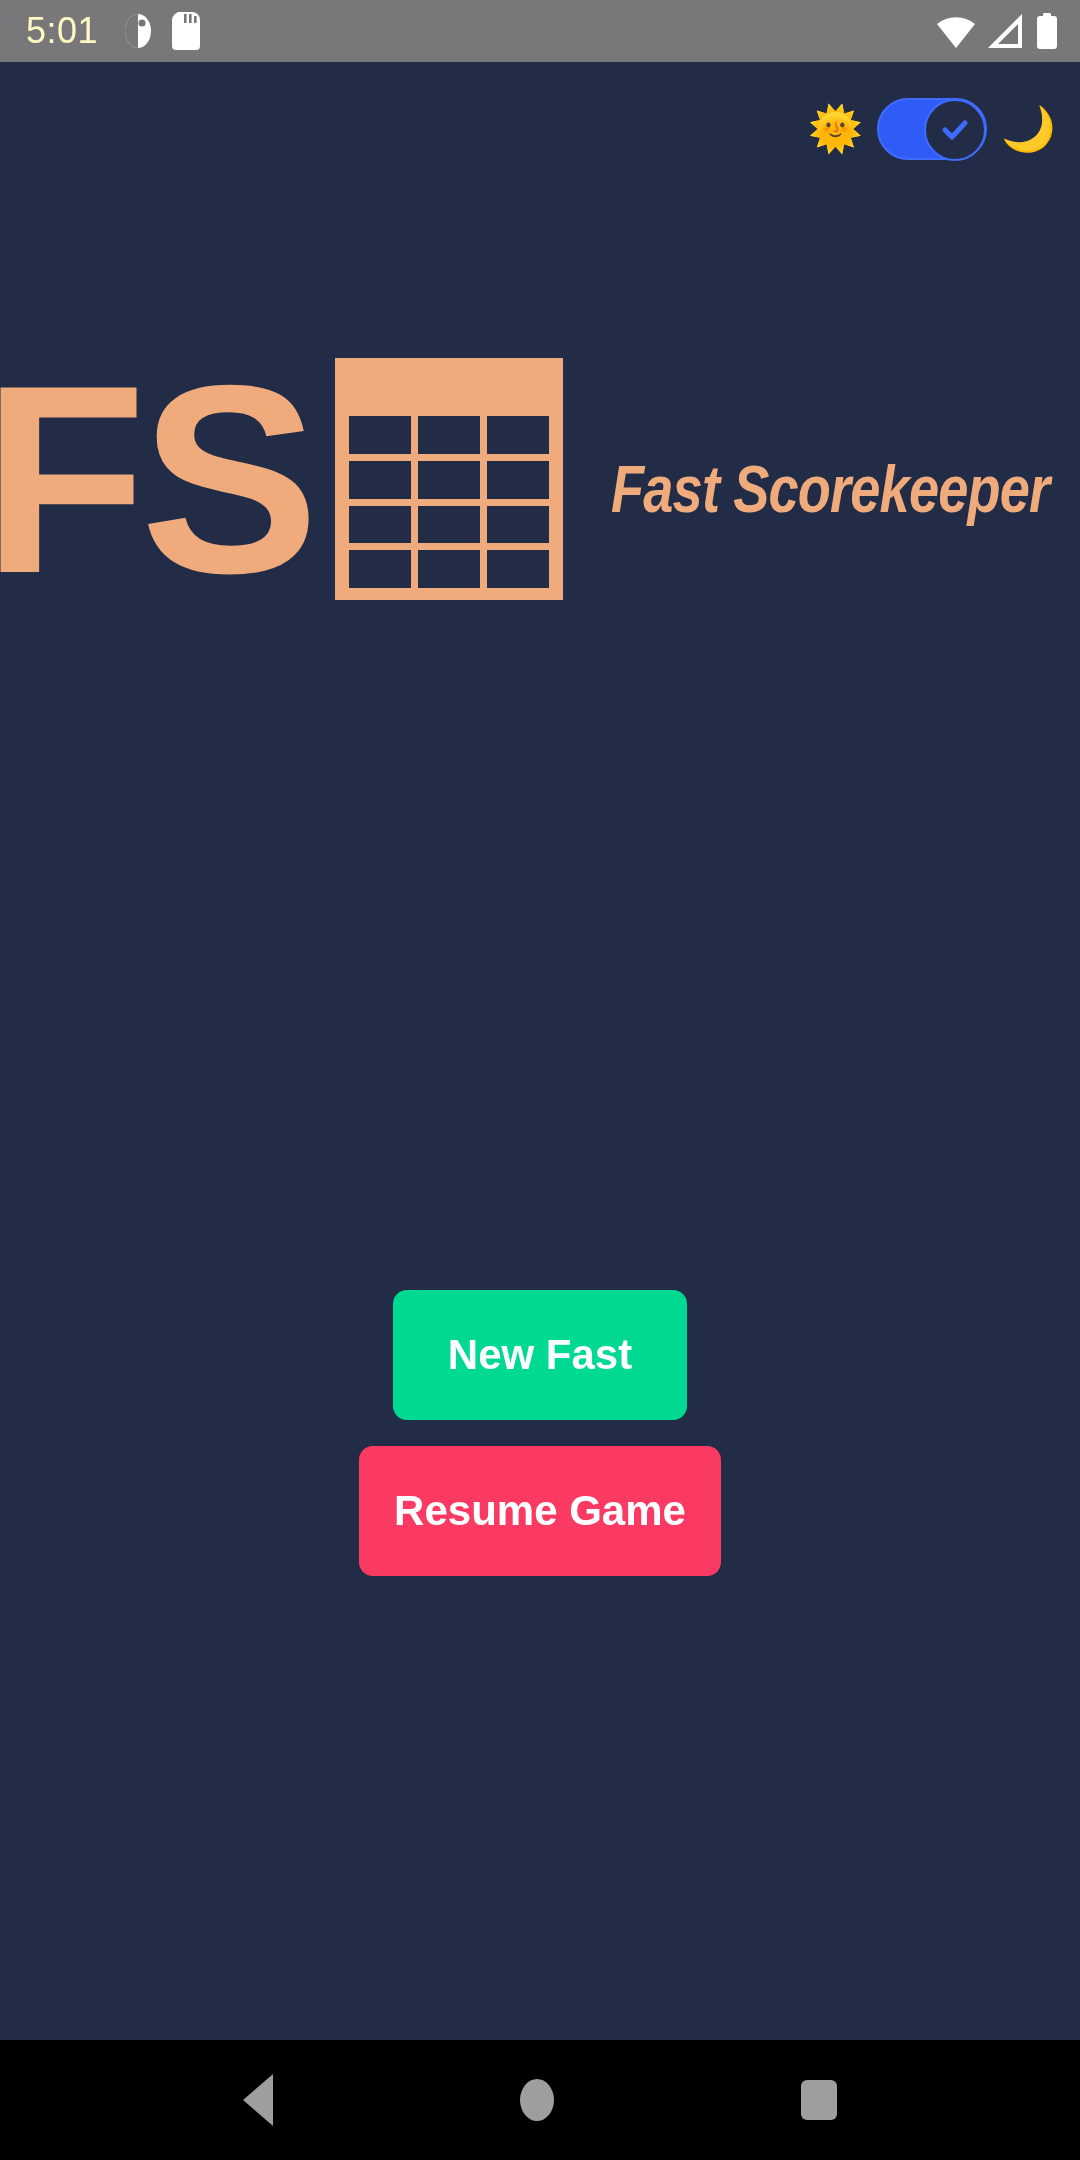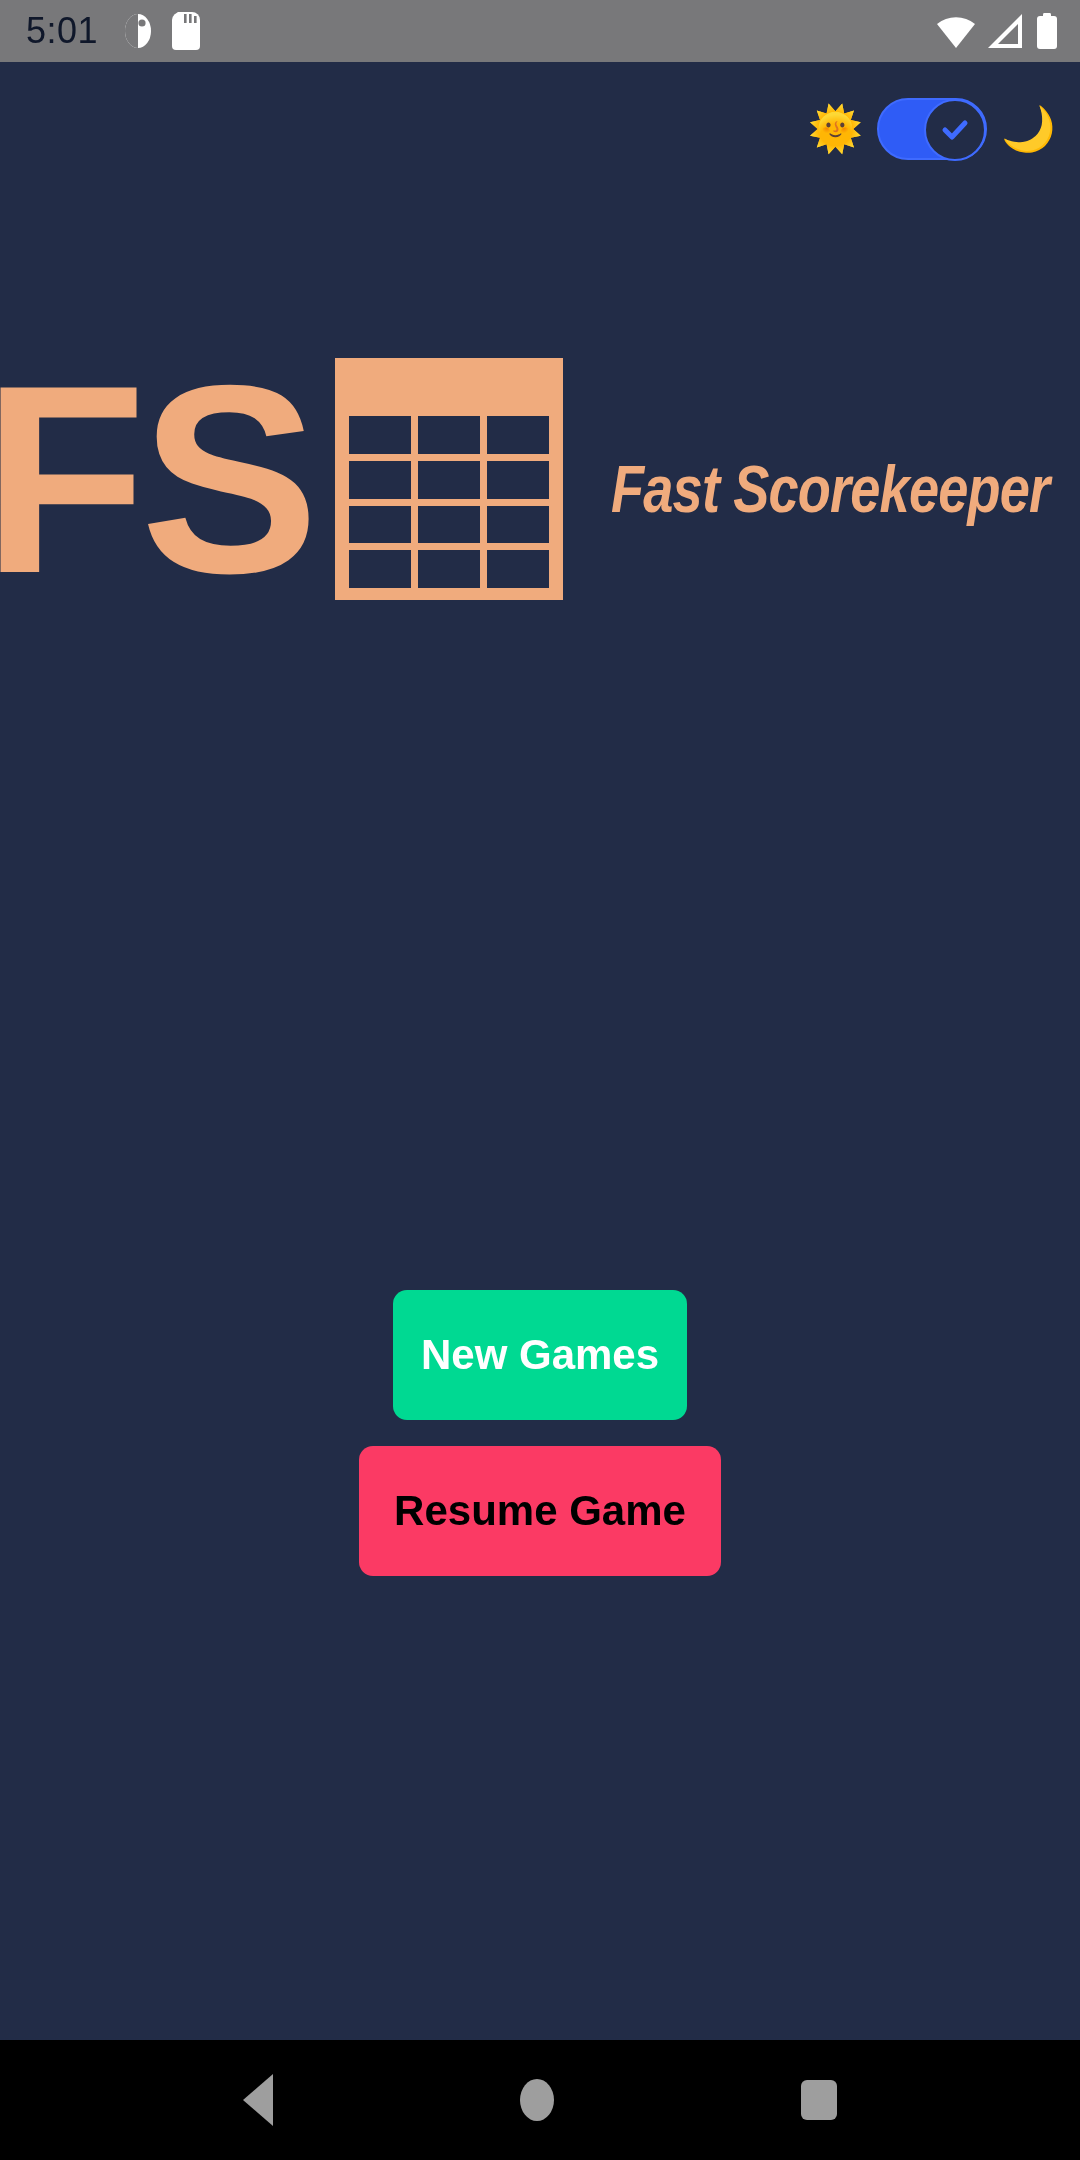--- a/index.html
+++ b/index.html
@@ -17,21 +17,21 @@
     display:flex; flex-direction:column;
     background:#222c47;
   }
 
   
   .status-bar {
     height:62px; flex:0 0 62px;
     background:#78787a;
     display:flex; align-items:center;
     padding:0 22px 0 26px;
-    color:#0f172a;
+    color:#fef9c3;
   }
   .status-time {
     font-size:36px; font-weight:400; letter-spacing:0.5px;
     line-height:1;
   }
   .status-left-icons { display:flex; align-items:center; gap:18px; margin-left:24px; }
   .status-spacer { flex:1; }
   .status-right-icons { display:flex; align-items:center; gap:12px; }
 
   .icn { display:block; }
@@ -135,21 +135,21 @@
     user-select:none;
   }
   .btn-new {
     width:294px; height:130px;
     background:#00d992;
     color:#ffffff;
   }
   .btn-resume {
     width:362px; height:130px;
     background:#fb3a64;
-    color:#000000;
+    color:#ffffff;
   }
   .btn-old {
     width:296px; height:130px;
     background:transparent;
     color:#2f5cf6;
     border:3px solid #2f5cf6;
   }
 
   
   .nav-bar {
@@ -257,21 +257,21 @@
             <div class="logo-cell"></div>
             <div class="logo-cell"></div>
             <div class="logo-cell"></div>
           </div>
         </div>
       </div>
       <div class="logo-title">Fast Scorekeeper</div>
     </div>
 
     <div class="button-stack">
-      <button class="btn btn-new">New Games</button>
+      <button class="btn btn-new">New Fast</button>
       <button class="btn btn-resume">Resume Game</button>
     </div>
 
   </div>
 
   <div class="nav-bar">
     <div class="nav-btn">
       <div class="nav-back"></div>
     </div>
     <div class="nav-btn">

